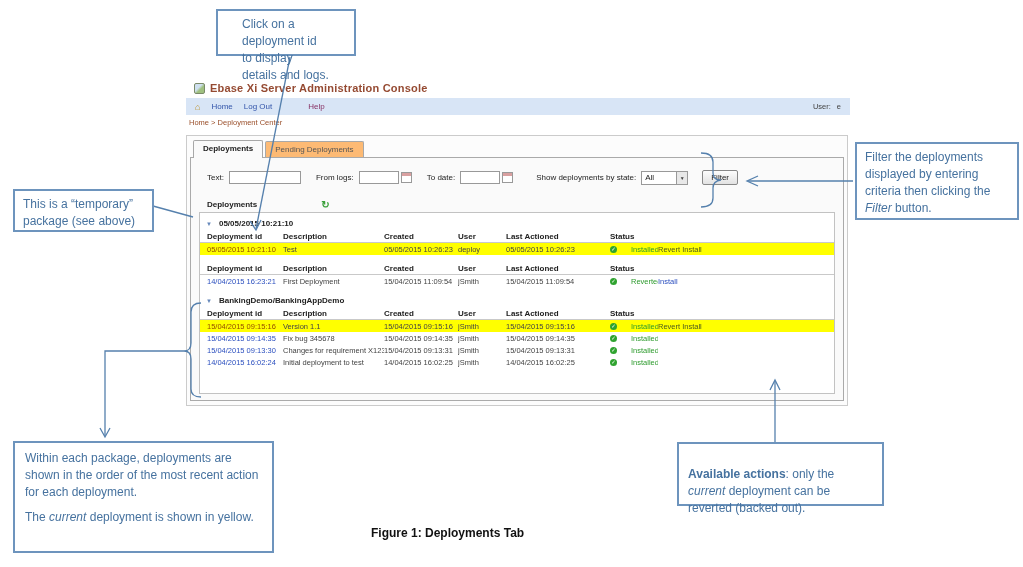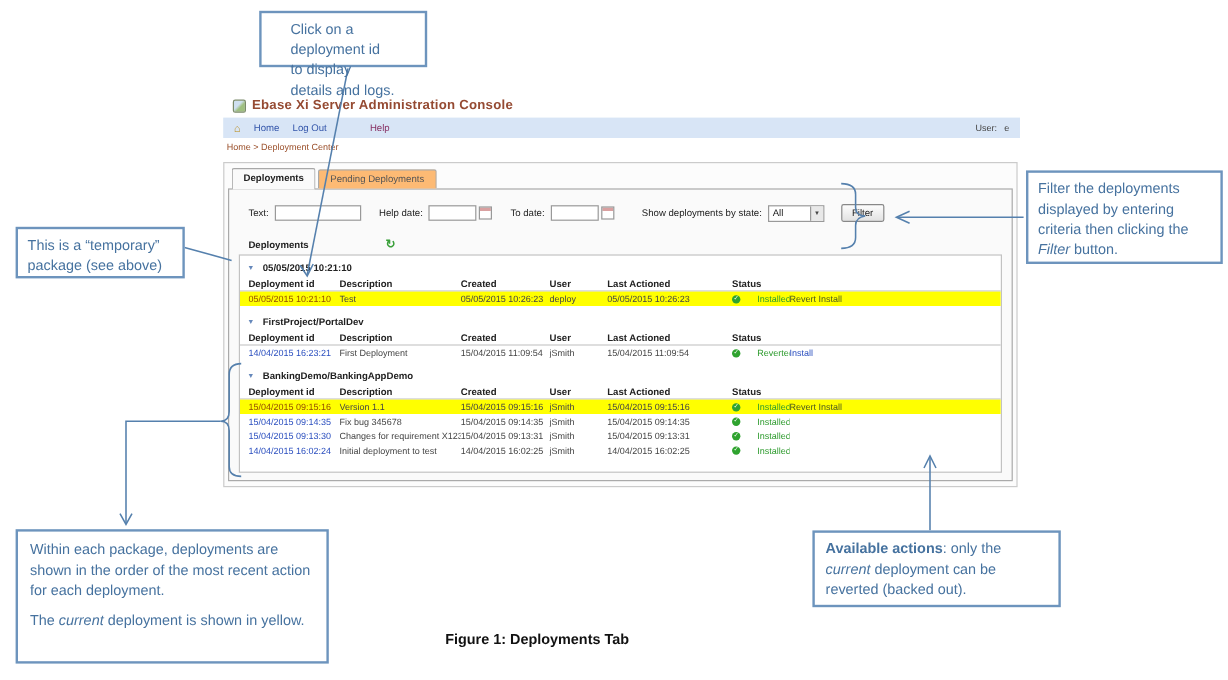--- a/index.html
+++ b/index.html
@@ -8,21 +8,21 @@
 
   
   .callout { position:absolute; border:2px solid #6d94bd; background:#fff; color:#46729f;
              font-size:12px; line-height:1.42; z-index:6; }
   .callout p { margin:0; }
   .callout p + p { margin-top:8px; }
   #co-top   { left:216px; top:9px;   width:140px; height:47px;  padding:5px 24px; }
   #co-left  { left:13px;  top:189px; width:141px; height:43px;  padding:5px 8px; }
   #co-right { left:855px; top:142px; width:164px; height:78px;  padding:5px 8px; }
   #co-bl    { left:13px;  top:441px; width:261px; height:112px; padding:7px 10px; }
-  #co-br    { left:677px; top:442px; width:207px; height:64px;  padding:5px 9px; }
+  #co-br    { left:677px; top:442px; width:207px; height:64px;  padding:22px 9px; }
 
   .caption { position:absolute; left:371px; top:526px; font-size:12px; font-weight:bold; color:#111; z-index:2; }
 
   
   #overlay { position:absolute; left:0; top:0; z-index:5; pointer-events:none; }
   #overlay path, #overlay polyline { fill:none; stroke:#5580ad; stroke-width:1.3; }
 
   
   .app { position:absolute; left:186px; top:78px; width:664px; height:328px; z-index:1;
          font-size:8px; color:#333; }
@@ -107,21 +107,21 @@
   <div class="outer-panel">
     <div class="tabs">
       <span class="tab active">Deployments</span>
       <span class="tab">Pending Deployments</span>
     </div>
     <div class="inner-panel">
 
       <div class="filter-row">
         <span>Text:</span>
         <span class="tbox"></span>
-        <span class="mlab">Help date:</span>
+        <span class="mlab">From logs:</span>
         <span class="tbox date"></span>
         <span class="calicon"></span>
         <span class="mlab">To date:</span>
         <span class="tbox date"></span>
         <span class="calicon"></span>
         <span class="mlab2">Show deployments by state:</span>
         <span class="select">
           <span class="val">All</span>
           <span class="dd">▼</span>
         </span>
@@ -157,24 +157,20 @@
             <span>05/05/2015 10:26:23</span>
             <span class="cstatus">
                 <span class="okicon">✓</span>
                 <span>Installed</span>
               </span>
             <span class="caction">Revert Install</span>
           </div>
         </div>
 
         <div class="group">
-          <div class="group-title-row">
-            <span class="expander">▼</span>
-            <span class="group-title">FirstProject/PortalDev</span>
-          </div>
           <div class="trow thead">
             <span>Deployment id</span>
             <span>Description</span>
             <span>Created</span>
             <span>User</span>
             <span>Last Actioned</span>
             <span>Status</span>
             <span></span>
           </div>
           <div class="trow">

